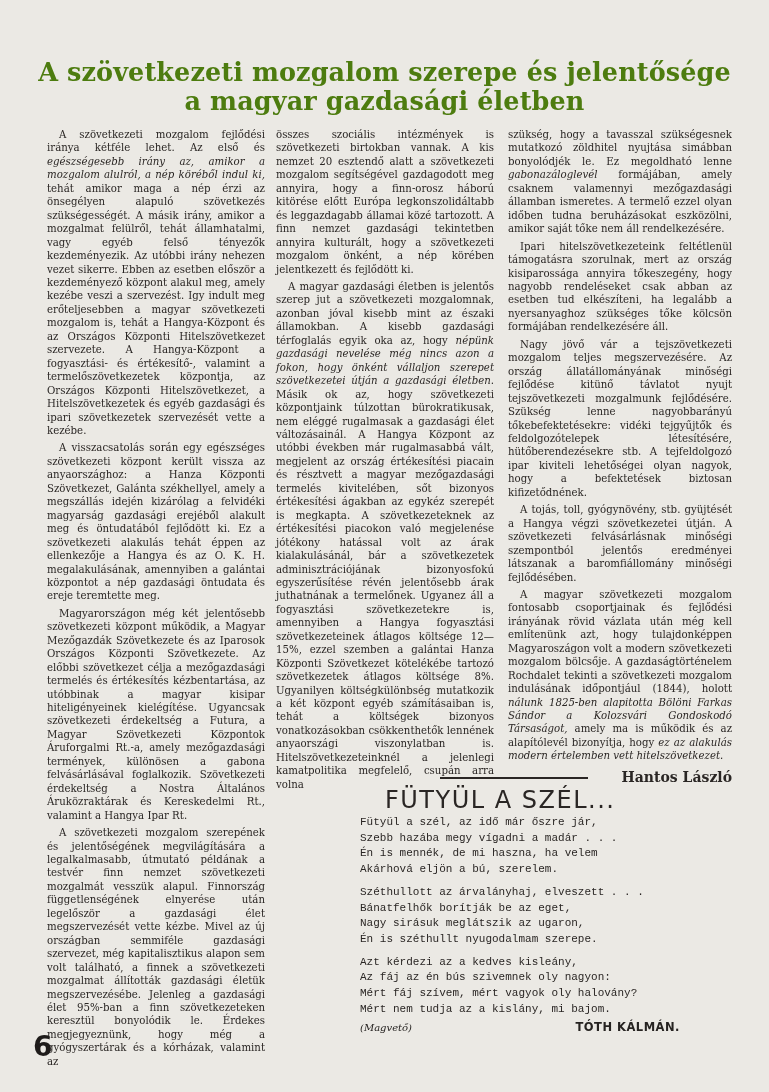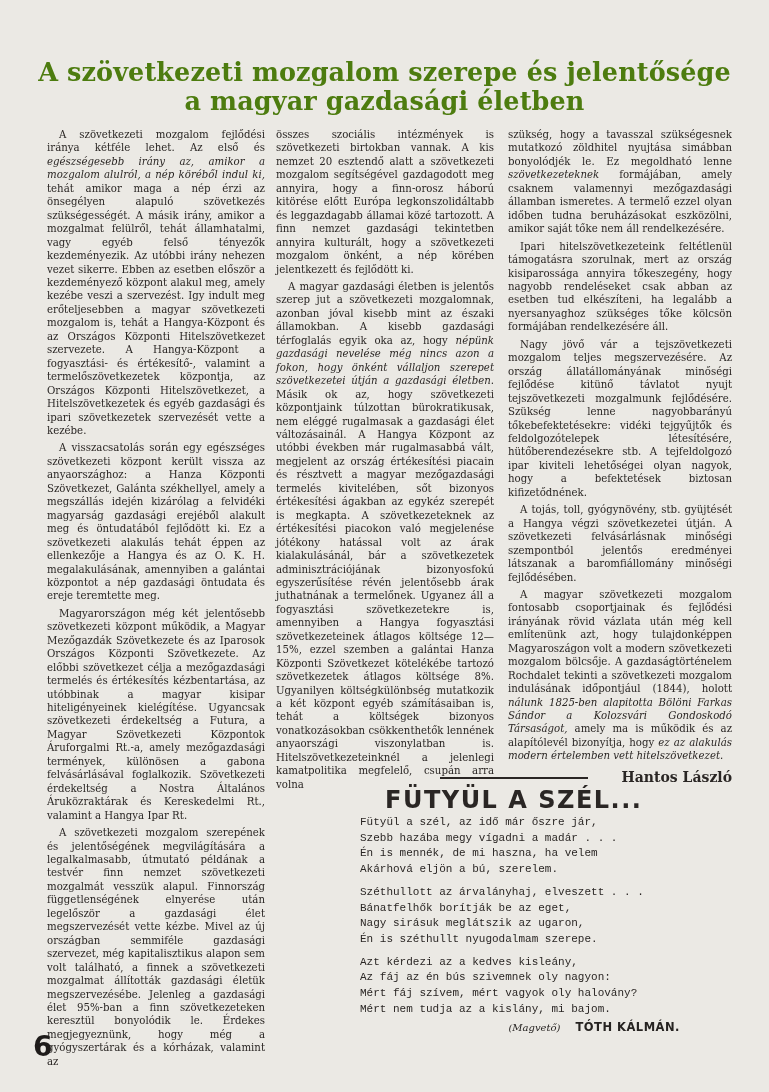--- a/index.html
+++ b/index.html
@@ -36,34 +36,34 @@
   .col em { font-style: italic; }
   .signature {
     text-align: right; font-weight: bold; margin-top: 8px; font-size: 14px;
   }
   .rule {
     position: absolute; left: 440px; top: 777px; width: 148px; height: 2px;
     background: #2a2624;
   }
   .poem-title {
     position: absolute; left: 385px; top: 786px;
-    font-family: "DejaVu Sans", sans-serif; font-weight: bold;
+    font-family: "DejaVu Sans", sans-serif; font-weight: normal;
     font-size: 24px; letter-spacing: 1.5px;
     color: #2a2624; white-space: nowrap;
   }
   .poem {
     position: absolute; left: 360px; top: 815px; width: 380px;
     font-family: Liberation Mono, monospace;
     font-size: 11px; line-height: 15.7px; color: #2a2624;
   }
   .stanza { margin: 0 0 7px 0; }
   .stanza div { white-space: nowrap; }
   .poem-foot {
     position: absolute; left: 360px; top: 1020px; width: 320px;
-    display: flex; justify-content: flex-end; align-items: baseline; gap: 15px;
+    display: flex; justify-content: space-between; align-items: baseline; gap: 15px;
   }
   .source {
     font-family: "DejaVu Serif", serif; font-style: italic; font-size: 10px;
   }
   .author {
     font-family: "DejaVu Sans", sans-serif; font-weight: bold; font-size: 11.5px;
     letter-spacing: 0.5px; margin-right: 0;
   }
   .page-number {
     position: absolute; left: 33px; top: 1030px;
@@ -84,21 +84,21 @@
       <p><span>A szövetkezeti mozgalom fejlődési iránya kétféle lehet. Az első és </span><em>egészségesebb irány az, amikor a mozgalom alulról, a nép köréből indul ki,</em><span> tehát amikor maga a nép érzi az önsegélyen alapuló szövetkezés szükségességét. A másik irány, amikor a mozgalmat felülről, tehát államhatalmi, vagy egyéb felső tényezők kezdeményezik. Az utóbbi irány nehezen vezet sikerre. Ebben az esetben először a kezdeményező központ alakul meg, amely kezébe veszi a szervezést. Igy indult meg erőteljesebben a magyar szövetkezeti mozgalom is, tehát a Hangya-Központ és az Országos Központi Hitelszövetkezet szervezete. A Hangya-Központ a fogyasztási- és értékesítő-, valamint a termelőszövetkezetek központja, az Országos Központi Hitelszövetkezet, a Hitelszövetkezetek és egyéb gazdasági és ipari szövetkezetek szervezését vette a kezébe.</span></p>
       <p><span>A visszacsatolás során egy egészséges szövetkezeti központ került vissza az anyaországhoz: a Hanza Központi Szövetkezet, Galánta székhellyel, amely a megszállás idején kizárólag a felvidéki magyarság gazdasági erejéből alakult meg és öntudatából fejlődött ki. Ez a szövetkezeti alakulás tehát éppen az ellenkezője a Hangya és az O. K. H. megalakulásának, amennyiben a galántai központot a nép gazdasági öntudata és ereje teremtette meg.</span></p>
       <p><span>Magyarországon még két jelentősebb szövetkezeti központ működik, a Magyar Mezőgazdák Szövetkezete és az Iparosok Országos Központi Szövetkezete. Az előbbi szövetkezet célja a mezőgazdasági termelés és értékesítés kézbentartása, az utóbbinak a magyar kisipar hiteligényeinek kielégítése. Ugyancsak szövetkezeti érdekeltség a Futura, a Magyar Szövetkezeti Központok Áruforgalmi Rt.-a, amely mezőgazdasági termények, különösen a gabona felvásárlásával foglalkozik. Szövetkezeti érdekeltség a Nostra Általános Áruközraktárak és Kereskedelmi Rt., valamint a Hangya Ipar Rt.</span></p>
       <p><span>A szövetkezeti mozgalom szerepének és jelentőségének megvilágítására a legalkalmasabb, útmutató példának a testvér finn nemzet szövetkezeti mozgalmát vesszük alapul. Finnország függetlenségének elnyerése után legelőször a gazdasági élet megszervezését vette kézbe. Mivel az új országban semmiféle gazdasági szervezet, még kapitalisztikus alapon sem volt található, a finnek a szövetkezeti mozgalmat állították gazdasági életük megszervezésébe. Jelenleg a gazdasági élet 95%-ban a finn szövetkezeteken keresztül bonyolódik le. Érdekes megjegyeznünk, hogy még a gyógyszertárak és a kórházak, valamint az</span></p>
     </div>
   <div class="col" id="col2">
       <p style="text-indent: 0px;"><span>összes szociális intézmények is szövetkezeti birtokban vannak. A kis nemzet 20 esztendő alatt a szövetkezeti mozgalom segítségével gazdagodott meg annyira, hogy a finn-orosz háború kitörése előtt Európa legkonszolidáltabb és leggazdagabb államai közé tartozott. A finn nemzet gazdasági tekintetben annyira kulturált, hogy a szövetkezeti mozgalom önként, a nép körében jelentkezett és fejlődött ki.</span></p>
       <p><span>A magyar gazdasági életben is jelentős szerep jut a szövetkezeti mozgalomnak, azonban jóval kisebb mint az északi államokban. A kisebb gazdasági térfoglalás egyik oka az, hogy </span><em>népünk gazdasági nevelése még nincs azon a fokon, hogy önként vállaljon szerepet szövetkezetei útján a gazdasági életben</em><span>. Másik ok az, hogy szövetkezeti központjaink túlzottan bürokratikusak, nem eléggé rugalmasak a gazdasági élet változásainál. A Hangya Központ az utóbbi években már rugalmasabbá vált, megjelent az ország értékesítési piacain és résztvett a magyar mezőgazdasági termelés kivitelében, sőt bizonyos értékesítési ágakban az egykéz szerepét is megkapta. A szövetkezeteknek az értékesítési piacokon való megjelenése jótékony hatással volt az árak kialakulásánál, bár a szövetkezetek adminisztrációjának bizonyosfokú egyszerűsítése révén jelentősebb árak juthatnának a termelőnek. Ugyanez áll a fogyasztási szövetkezetekre is, amennyiben a Hangya fogyasztási szövetkezeteinek átlagos költsége 12—15%, ezzel szemben a galántai Hanza Központi Szövetkezet kötelékébe tartozó szövetkezetek átlagos költsége 8%. Ugyanilyen költségkülönbség mutatkozik a két központ egyéb számításaiban is, tehát a költségek bizonyos vonatkozásokban csökkenthetők lennének anyaországi viszonylatban is. Hitelszövetkezeteinknél a jelenlegi kamatpolitika megfelelő, csupán arra volna</span></p>
     </div>
   <div class="col" id="col3">
-      <p style="text-indent: 0px;"><span>szükség, hogy a tavasszal szükségesnek mutatkozó zöldhitel nyujtása simábban bonyolódjék le. Ez megoldható lenne </span><em>szövetkezeteknek</em><span> formájában, amely csaknem valamennyi mezőgazdasági államban ismeretes. A termelő ezzel olyan időben tudna beruházásokat eszközölni, amikor saját tőke nem áll rendelkezésére.</span></p>
+      <p style="text-indent: 0px;"><span>szükség, hogy a tavasszal szükségesnek mutatkozó zöldhitel nyujtása simábban bonyolódjék le. Ez megoldható lenne </span><em>gabonazáloglevél</em><span> formájában, amely csaknem valamennyi mezőgazdasági államban ismeretes. A termelő ezzel olyan időben tudna beruházásokat eszközölni, amikor saját tőke nem áll rendelkezésére.</span></p>
       <p><span>Ipari hitelszövetkezeteink feltétlenül támogatásra szorulnak, mert az ország kisiparossága annyira tőkeszegény, hogy nagyobb rendeléseket csak abban az esetben tud elkészíteni, ha legalább a nyersanyaghoz szükséges tőke kölcsön formájában rendelkezésére áll.</span></p>
       <p><span>Nagy jövő vár a tejszövetkezeti mozgalom teljes megszervezésére. Az ország állatállományának minőségi fejlődése kitünő távlatot nyujt tejszövetkezeti mozgalmunk fejlődésére. Szükség lenne nagyobbarányú tőkebefektetésekre: vidéki tejgyűjtők és feldolgozótelepek létesítésére, hütőberendezésekre stb. A tejfeldolgozó ipar kiviteli lehetőségei olyan nagyok, hogy a befektetések biztosan kifizetődnének.</span></p>
       <p><span>A tojás, toll, gyógynövény, stb. gyüjtését a Hangya végzi szövetkezetei útján. A szövetkezeti felvásárlásnak minőségi szempontból jelentős eredményei látszanak a baromfiállomány minőségi fejlődésében.</span></p>
       <p><span>A magyar szövetkezeti mozgalom fontosabb csoportjainak és fejlődési irányának rövid vázlata után még kell említenünk azt, hogy tulajdonképpen Magyaroszágon volt a modern szövetkezeti mozgalom bölcsője. A gazdaságtörténelem Rochdalet tekinti a szövetkezeti mozgalom indulásának időpontjául (1844), holott </span><em>nálunk 1825-ben alapitotta Bölöni Farkas Sándor a Kolozsvári Gondoskodó Társaságot,</em><span> amely ma is működik és az alapítólevél bizonyítja, hogy </span><em>ez az alakulás modern értelemben vett hitelszövetkezet.</em></p>
       <div class="signature">Hantos László</div>
     </div>
 
   <div class="rule"></div>
   <div class="poem-title">FÜTYÜL A SZÉL...</div>
   <div class="poem" id="poem">

